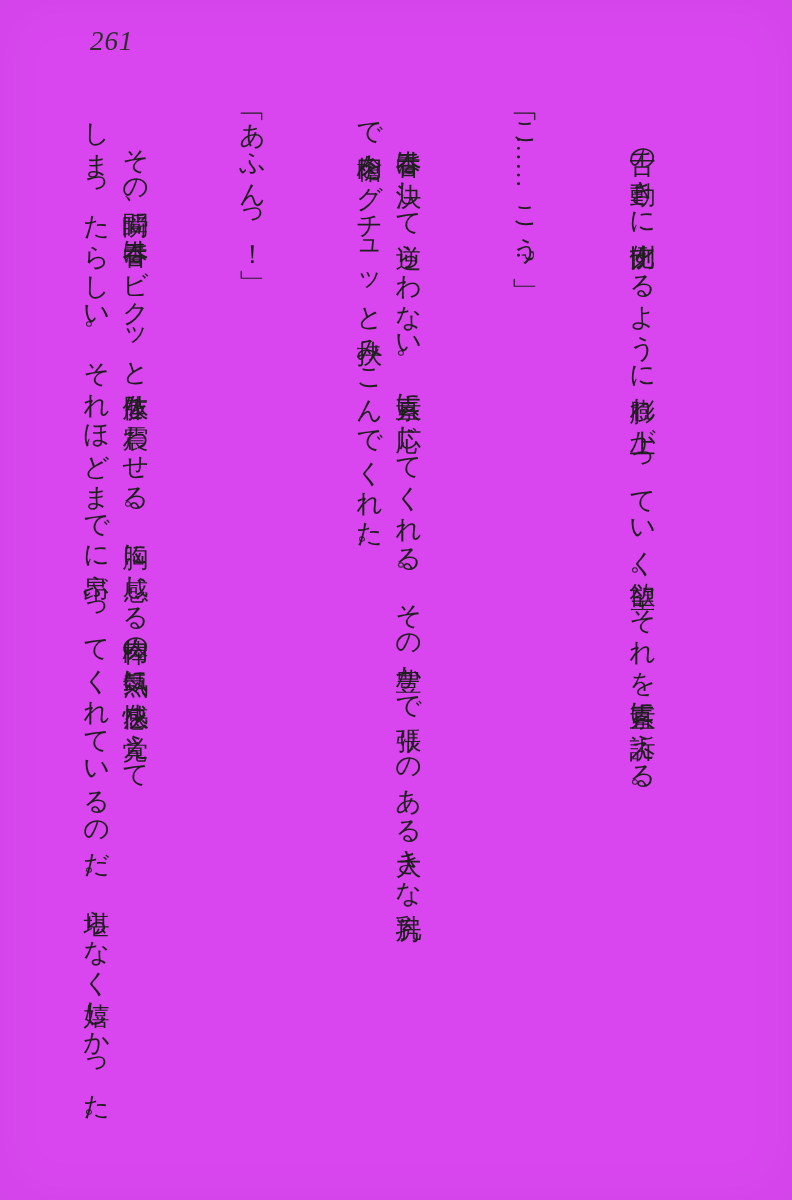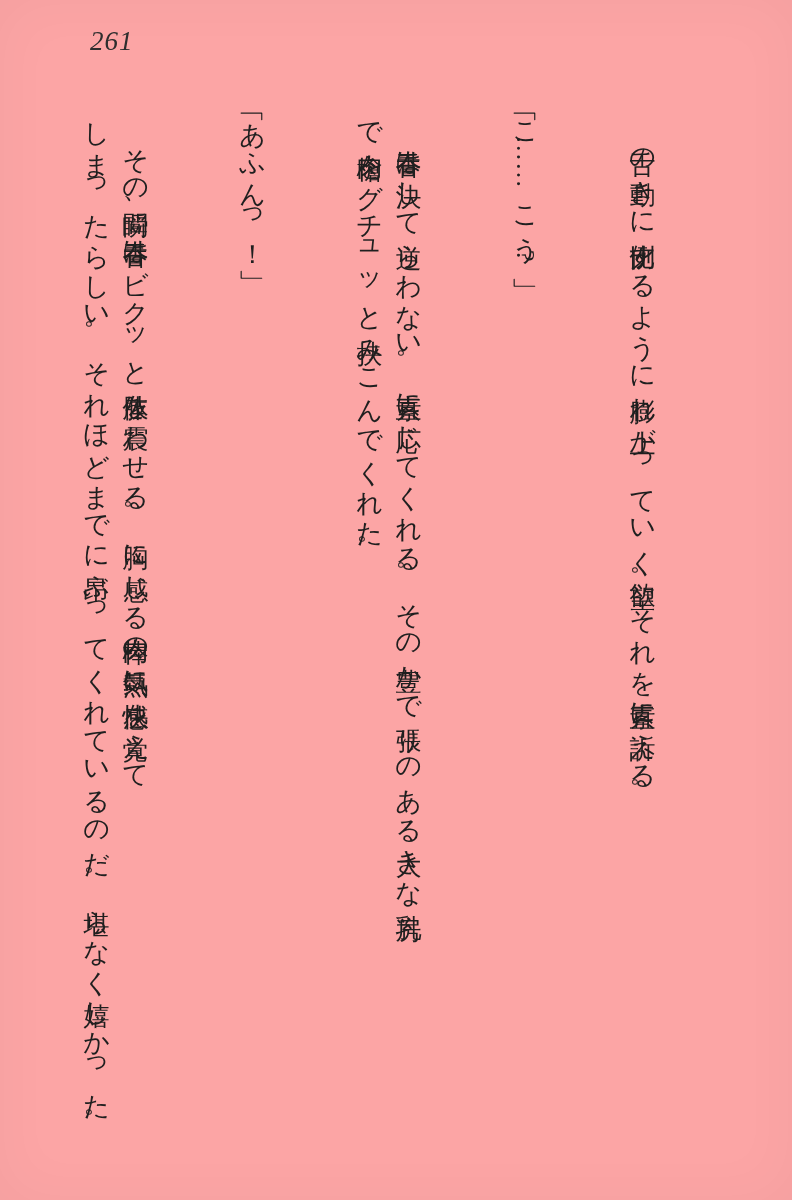--- a/index.html
+++ b/index.html
@@ -9,21 +9,21 @@
   body {
     width: 792px;
     height: 1200px;
     overflow: hidden;
     font-family: "Liberation Serif", "DejaVu Serif", serif;
   }
   .book-page {
     position: relative;
     width: 792px;
     height: 1200px;
-    background: #fca5a5;
+    background: #d946ef;
     box-shadow: inset 0 0 60px rgba(0,0,0,0.035);
   }
   .page-number {
     position: absolute;
     top: 26px;
     left: 90px;
     font-size: 27px;
     font-style: italic;
     letter-spacing: 1px;
     color: #2e2e2e;

